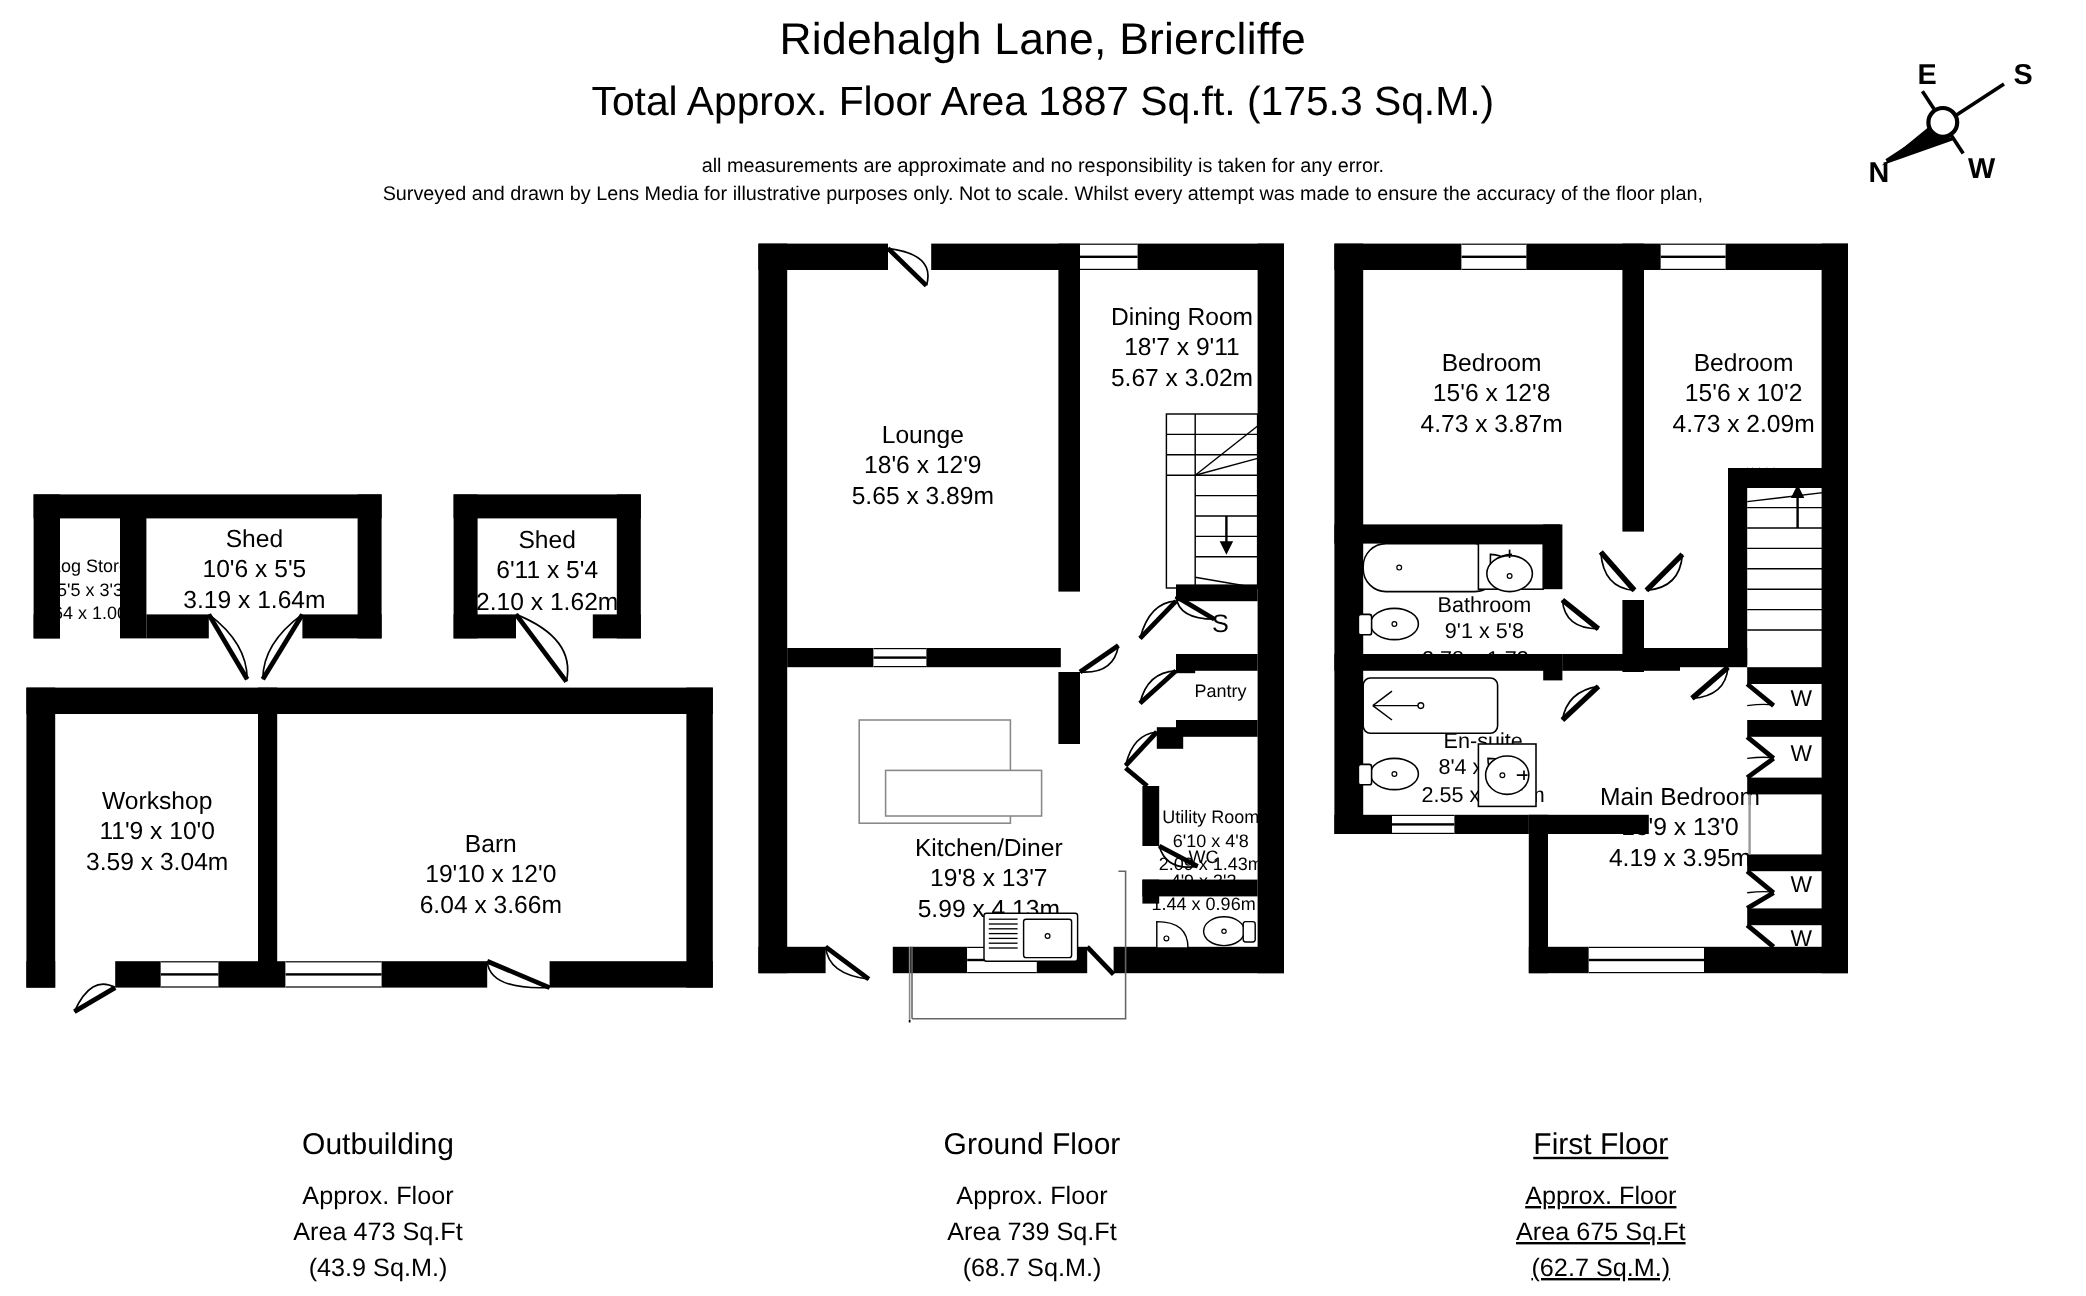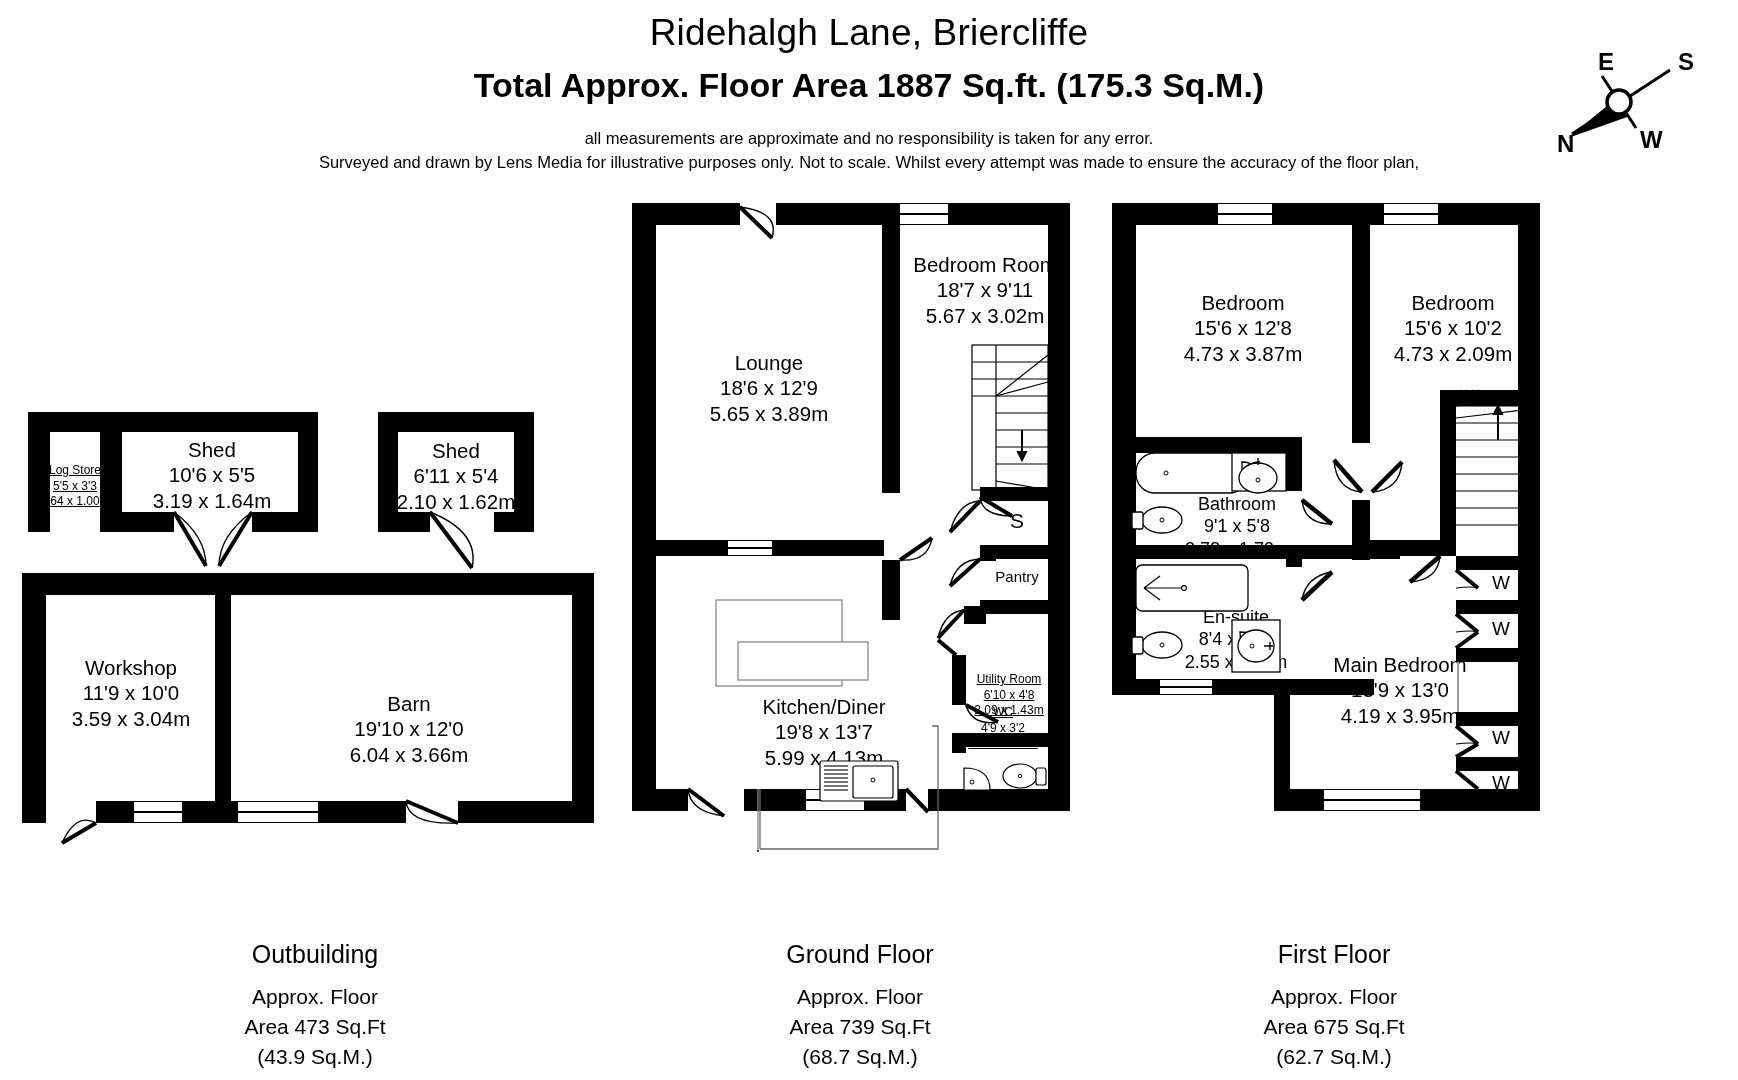--- a/index.html
+++ b/index.html
@@ -3,35 +3,35 @@
 <meta charset="utf-8">
 <style>
   html,body{margin:0;padding:0;background:#ffffff;}
   body{width:1738px;height:1080px;position:relative;overflow:hidden;
        font-family:"Liberation Sans","DejaVu Sans",sans-serif;color:#000;}
   .ctr{text-align:center;}
 
   
   #header{position:absolute;left:0;top:0;width:1738px;}
   #title1{font-size:37px;text-align:center;margin-top:12px;letter-spacing:.2px;}
-  #title2{font-size:34px;text-align:center;margin-top:12px;font-weight:bold;}
+  #title2{font-size:34px;text-align:center;margin-top:12px;}
   #disclaimer{font-size:16.5px;text-align:center;margin-top:22px;line-height:1.45;}
 
   
   #compass{position:absolute;left:1552px;top:48px;width:170px;height:110px;}
 
   
   .plan{position:absolute;}
   .wall{position:absolute;background:#000;}
   .win{position:absolute;background:#fff;border-top:1.5px solid #000;border-bottom:1.5px solid #000;box-sizing:border-box;}
   .win:after{content:"";position:absolute;left:0;right:0;top:50%;height:1.5px;background:#000;margin-top:-.75px;}
   .label{position:absolute;text-align:center;line-height:1.24;white-space:nowrap;}
   .lbl-name{font-size:20.5px;}
   .lbl-dim{font-size:20.5px;}
-  .lbl-xs .lbl-name,.lbl-xs .lbl-dim{font-size:12px;line-height:1.3;text-decoration:underline;}
+  .lbl-xs .lbl-name,.lbl-xs .lbl-dim{font-size:15px;line-height:1.3;}
   .lbl-md .lbl-name,.lbl-md .lbl-dim{font-size:18px;}
   .tagW{position:absolute;font-size:19px;text-align:center;}
 
   
   .caption{position:absolute;text-align:center;}
   .cap-title{font-size:25px;}
   .cap-body{font-size:21px;line-height:1.42;margin-top:13px;}
 
   
   .ov{position:absolute;left:0;top:0;overflow:visible;}
@@ -186,21 +186,21 @@
   <div class="wall" style="left:332px;top:733px;width:14px;height:20px;"></div>
   <div class="wall" style="left:332px;top:733px;width:96px;height:14px;"></div>
 
   <div class="label ctr" style="left:36px;top:350px;width:226px;">
     <div class="lbl-name">Lounge</div>
     <div class="lbl-dim">18'6 x 12'9</div>
     <div class="lbl-dim">5.65 x 3.89m</div>
   </div>
 
   <div class="label ctr" style="left:280px;top:252px;width:170px;">
-    <div class="lbl-name">Bedroom Room</div>
+    <div class="lbl-name">Dining Room</div>
     <div class="lbl-dim">18'7 x 9'11</div>
     <div class="lbl-dim">5.67 x 3.02m</div>
   </div>
 
   <div class="label ctr" style="left:94px;top:694px;width:220px;">
     <div class="lbl-name">Kitchen/Diner</div>
     <div class="lbl-dim">19'8 x 13'7</div>
     <div class="lbl-dim">5.99 x 4.13m</div>
   </div>
 
@@ -473,21 +473,21 @@
     <path d="M356,648 L378,632" stroke="#000" stroke-width="4" fill="none"></path>
     <path d="M356,632 Q372,630 378,632" stroke="#000" stroke-width="1.2" fill="none"></path>
     <path d="M356,726 L378,744" stroke="#000" stroke-width="4" fill="none"></path>
     <path d="M356,757 L378,744" stroke="#000" stroke-width="4" fill="none"></path>
     <path d="M356,744 Q372,742 378,744" stroke="#000" stroke-width="1.2" fill="none"></path>
     <path d="M356,771 L378,789" stroke="#000" stroke-width="4" fill="none"></path>
 
     <line x1="358" y1="662" x2="358" y2="712" stroke="#999" stroke-width="2"></line>
   </svg>
 
-  <div class="caption" style="left:54px;top:940px;width:360px;">
+  <div class="caption" style="left:54px;top:940px;width:360px;text-decoration:underline;">
     <div class="cap-title">First Floor</div>
     <div class="cap-body">
       <div>Approx. Floor</div>
       <div>Area 675 Sq.Ft</div>
       <div>(62.7 Sq.M.)</div>
     </div>
   </div>
 </div>
 
 </body></html>

